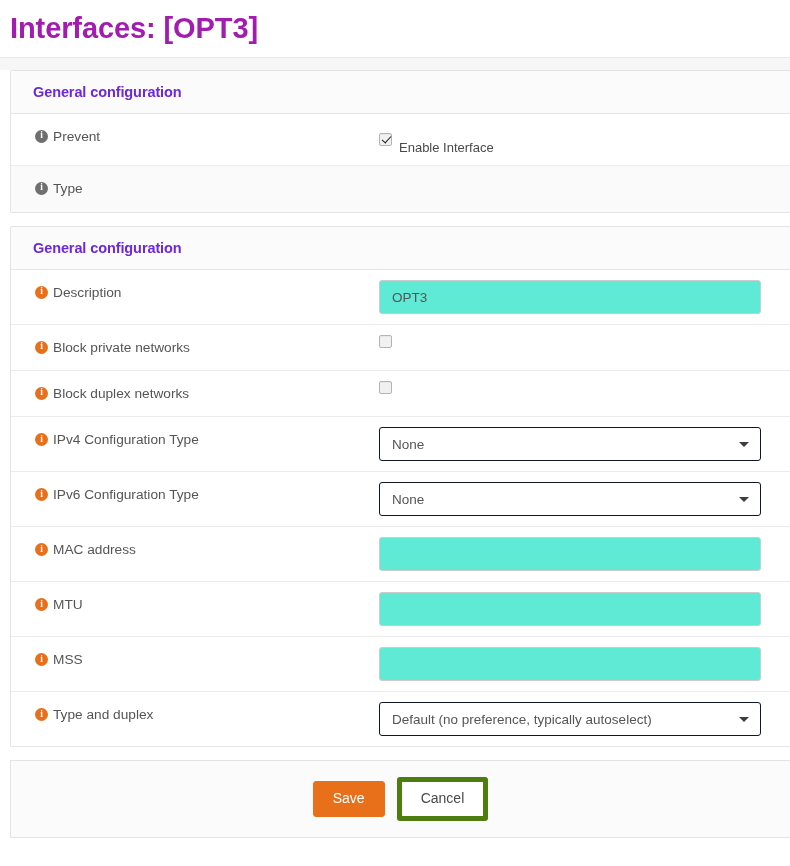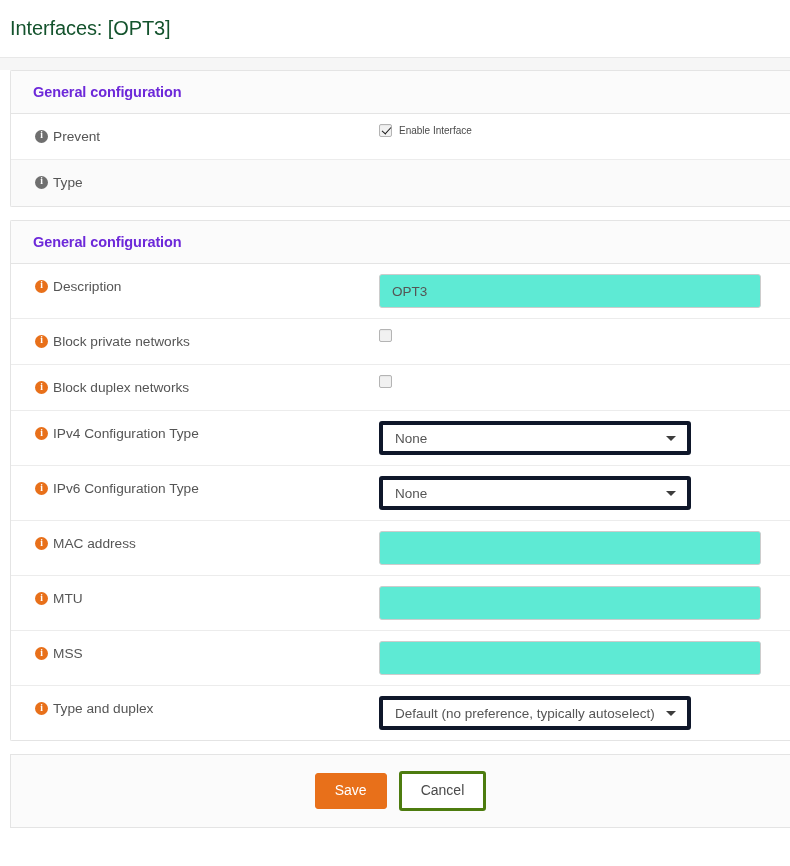--- a/index.html
+++ b/index.html
@@ -22,23 +22,23 @@
   
   .page-head {
     height: 58px;
     padding: 0 0 0 10px;
     display: flex;
     align-items: center;
     background: #ffffff;
     border-bottom: 1px solid #e8e8e8;
   }
   .page-title {
-    font-size: 20px;
-    font-weight: normal;
-    color: #14532d;
+    font-size: 29px;
+    font-weight: bold;
+    color: #a21caf;
     letter-spacing: -0.1px;
   }
 
   
   .strip { height: 12px; background: #f6f6f6; }
 
   
   .card {
     margin-left: 10px;
     background: #fbfbfb;
@@ -135,45 +135,46 @@
     position: absolute;
     left: 3.5px;
     top: 0.2px;
     width: 4px;
     height: 8px;
     border: solid #1a1a1a;
     border-width: 0 1.9px 1.9px 0;
     transform: rotate(42deg);
   }
   .cbox-label {
-    font-size: 10px;
+    font-size: 13px;
     color: #4a4a4a;
+    margin-top: 16px;
   }
 
   
   .text-input {
     width: 382px;
     height: 34px;
     border: 1px solid #cccccc;
     border-radius: 3px;
     background: #5eead4;
     padding: 0 12px;
     font-family: "Liberation Sans", sans-serif;
     font-size: 13.5px;
     color: #555555;
     outline: none;
   }
   .text-input::placeholder { color: #adadad; }
 
   
   .select-box {
     position: relative;
-    width: 312px;
+    width: 382px;
     height: 34px;
-    border: 4px solid #0f172a;
+    border: 1px solid #0f172a;
     border-radius: 3px;
     background: #ffffff;
     display: flex;
     align-items: center;
     padding: 0 28px 0 12px;
     font-size: 13.5px;
     color: #555555;
     cursor: pointer;
     white-space: nowrap;
     overflow: hidden;
@@ -210,21 +211,21 @@
     cursor: pointer;
     line-height: 1.1;
   }
   .btn-save {
     background: #e8701a;
     border: 1px solid #e8701a;
     color: #ffffff;
   }
   .btn-cancel {
     background: #ffffff;
-    border: 3px solid #4d7c0f;
+    border: 5px solid #4d7c0f;
     color: #4a4a4a;
   }
 </style>
 </head>
 <body>
 
 <div id="page">
 
   <div class="page-head">
     <span class="page-title">Interfaces: [OPT3]</span>

